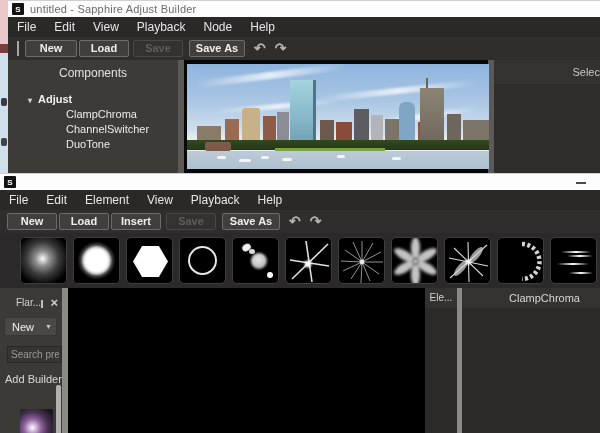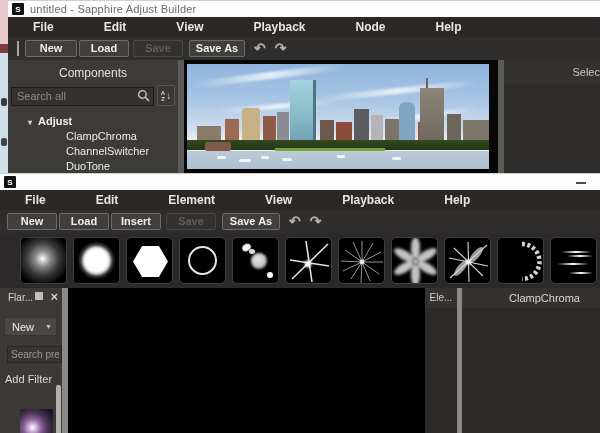--- a/index.html
+++ b/index.html
@@ -16,21 +16,21 @@
   .desktop-strip .blob2{ position:absolute; left:1px; top:138px; width:6px; height:8px; background:#43434d; border-radius:2px; }
 
   
   .win { position:absolute; background:#2e2c2a; }
   .titlebar { height:17px; background:#fdfdfd; border-top:1px solid #cfcfcf; display:flex; align-items:center; }
   .winlogo { width:12px; height:12px; background:#121212; color:#fff; font-size:8px; font-weight:bold;
              display:flex; align-items:center; justify-content:center; margin:0 6px 0 4px; border-radius:1px; }
   .wintitle { font-size:11px; color:#6b6b6b; letter-spacing:.2px; }
   .minimize-dash { position:absolute; right:14px; top:8px; width:10px; height:2px; background:#4a4a4a; }
   .menubar { height:20px; background:#2b2927; display:flex; align-items:center; }
-  .menu-item { font-size:12px; color:#e8e6e2; padding:0 25px; line-height:20px; cursor:default;font-weight:bold; }
+  .menu-item { font-size:12px; color:#e8e6e2; padding:0 9px; line-height:20px; cursor:default; }
   .toolbar { height:23px; background:#302e2c; display:flex; align-items:center; }
   .tb-handle { width:2px; height:15px; background:#a8a6a3; margin-left:9px; }
   .tb-btn { height:17px; background:#413f3d; border:1px solid #6e6c69; border-radius:2px;
             color:#f0eeeb; font-size:11px; font-weight:bold; text-align:center; line-height:15px; }
   .tb-btn.disabled { background:#343230; border-color:#4a4846; color:#5f5d5b; }
   .undo-redo { font-size:14px; font-weight:bold; color:#b5b3b0; margin-left:9px; line-height:17px; }
 
   
   #effect-builder { left:8px; top:0; width:592px; height:173px; }
   #eb-content { position:absolute; left:0; top:60px; width:592px; height:113px; display:flex; }
@@ -47,21 +47,21 @@
               border-radius:2px; color:#d8d6d2; display:flex; align-items:center; justify-content:center; }
   .sort-glyph { font-size:6px; line-height:6px; text-align:center; font-weight:bold; }
   .sort-arrow { font-size:10px; margin-left:1px; }
   .tree { margin-top:7px; }
   .tree-group { font-size:11px; font-weight:bold; color:#f2f0ed; padding-left:20px; height:16px; line-height:16px; }
   .tree-caret { font-size:8px; color:#d6d4d0; margin-right:6px; }
   .tree-item { font-size:11px; color:#eceae7; padding-left:58px; height:15px; line-height:15px; }
 
   .v-splitter { width:6px; background:#5c5a57; }
   .viewer { flex:1; background:#070707; position:relative; }
-  .eb-right-panel { width:96px; background:#2f2d2b; }
+  .eb-right-panel { width:106px; background:#2f2d2b; }
   .eb-right-header { height:24px; background:#343231; font-size:11px; color:#cac8c4;
                      display:flex; align-items:center; justify-content:flex-end; overflow:hidden; }
 
   
   .photo { position:absolute; left:3px; top:4px; width:302px; height:105px; overflow:hidden;
            background:linear-gradient(180deg,#8fb4dd 0%, #a9c6e4 35%, #cfdeed 62%, #e9edf0 72%); }
   .cloud { position:absolute; background:linear-gradient(100deg, rgba(255,255,255,0) 0%, rgba(255,255,255,.75) 50%, rgba(255,255,255,0) 100%); filter:blur(1px); }
   .bld { position:absolute; }
   .treeband { position:absolute; left:0; top:76px; width:302px; height:10px;
               background:linear-gradient(180deg,#33491f, #243618); filter:blur(.6px); }
@@ -83,21 +83,21 @@
             border-radius:50%; filter:blur(.4px); }
   .t-bokeh1 { position:absolute; left:9px; top:6px; width:9px; height:7px; background:#f2f2f2; border-radius:50%; filter:blur(.7px); transform:rotate(-30deg); }
   .t-bokeh1b{ position:absolute; left:16px; top:11px; width:6px; height:5px; background:#dcdcdc; border-radius:50%; filter:blur(.7px); }
   .t-bokeh2 { position:absolute; left:18px; top:15px; width:16px; height:16px; border-radius:50%; filter:blur(.8px);
               background:radial-gradient(circle at 45% 40%, #e8e8e8 0%, #c2c2c2 55%, #8a8a8a 75%, #4a4a4a 100%); }
   .t-bokeh3 { position:absolute; left:34px; top:34px; width:6px; height:6px; background:#fff; border-radius:50%; filter:blur(.5px); }
   .t-streak { position:absolute; height:2px; background:linear-gradient(90deg, rgba(255,255,255,0), #fff 50%, rgba(255,255,255,0)); filter:blur(.4px); }
 
   .fd-panels { height:147px; display:flex; }
   .flare-panel { width:62px; background:#3c3a37; position:relative; }
-  .fp-header { display:flex; align-items:flex-start; height:20px; padding:4px 4px 0 8px; }
+  .fp-header { display:flex; align-items:flex-end; height:20px; padding:4px 4px 0 16px; }
   .fp-title { font-size:10px; color:#d6d4d0; flex:1; }
   .float-icon { width:8px; height:8px; background:#c2c0bd; margin-right:7px; }
   .close-icon { font-size:13px; line-height:10px; color:#d2d0cc; font-weight:bold; }
   .new-dropdown { margin:9px 0 0 4px; width:53px; height:19px; background:#4a4846; border:1px solid #383634;
                   border-radius:2px; display:flex; align-items:center; }
   .nd-label { flex:1; font-size:11px; color:#f0eeea; padding-left:7px; }
   .nd-caret { font-size:7px; color:#c6c4c0; padding-right:4px; }
   .preset-search { margin:10px 0 0 7px; width:55px; height:17px; background:#373533; border:1px solid #2a2826;
                    color:#9a9894; font-size:10px; padding:0 2px 0 3px; outline:none;
                    font-family:"Liberation Sans",sans-serif; }
@@ -147,33 +147,20 @@
       <button class="tb-btn disabled" style="width:50px; margin-left:4px;">Save</button>
       <button class="tb-btn" style="width:56px; margin-left:6px;">Save As</button>
       <span class="undo-redo">↶</span>
       <span class="undo-redo">↷</span>
     </div>
 
     <div id="eb-content">
 
       <div class="components-panel">
         <div class="components-header">Components</div>
-        <div class="search-row">
-          <div class="search-wrap">
-            <input type="text" placeholder="Search all" style="">
-            <svg class="mag-icon" width="13" height="13" viewBox="0 0 13 13">
-              <circle cx="5.4" cy="5.4" r="3.8" fill="none" stroke="#c9c7c3" stroke-width="1.4"></circle>
-              <line x1="8.4" y1="8.4" x2="12" y2="12" stroke="#c9c7c3" stroke-width="1.5"></line>
-            </svg>
-          </div>
-          <div class="sort-btn">
-            <span class="sort-glyph"><span>A</span><br><span>Z</span></span>
-            <span class="sort-arrow">↓</span>
-          </div>
-        </div>
         <div class="tree">
           <div class="tree-group"><span class="tree-caret">▾</span><span>Adjust</span></div>
           <div class="tree-item">ClampChroma</div>
           <div class="tree-item">ChannelSwitcher</div>
           <div class="tree-item">DuoTone</div>
         </div>
       </div>
 
       <div class="v-splitter"></div>
 
@@ -370,21 +357,21 @@
         <div class="fp-header">
           <span class="fp-title">Flar...</span>
           <span class="float-icon"></span>
           <span class="close-icon">×</span>
         </div>
         <div class="new-dropdown">
           <span class="nd-label">New</span>
           <span class="nd-caret">▼</span>
         </div>
         <input type="text" class="preset-search" placeholder="Search presets" style="">
-        <div class="add-filter">Add Filter</div>
+        <div class="add-filter">Add Builder</div>
         <div class="preset-thumb"></div>
         <div class="fp-scrollthumb"></div>
       </div>
 
       <div class="panel-splitter"></div>
 
       <div class="fd-canvas"></div>
 
       <div class="elements-panel">
         <div class="ep-header">Ele...</div>

